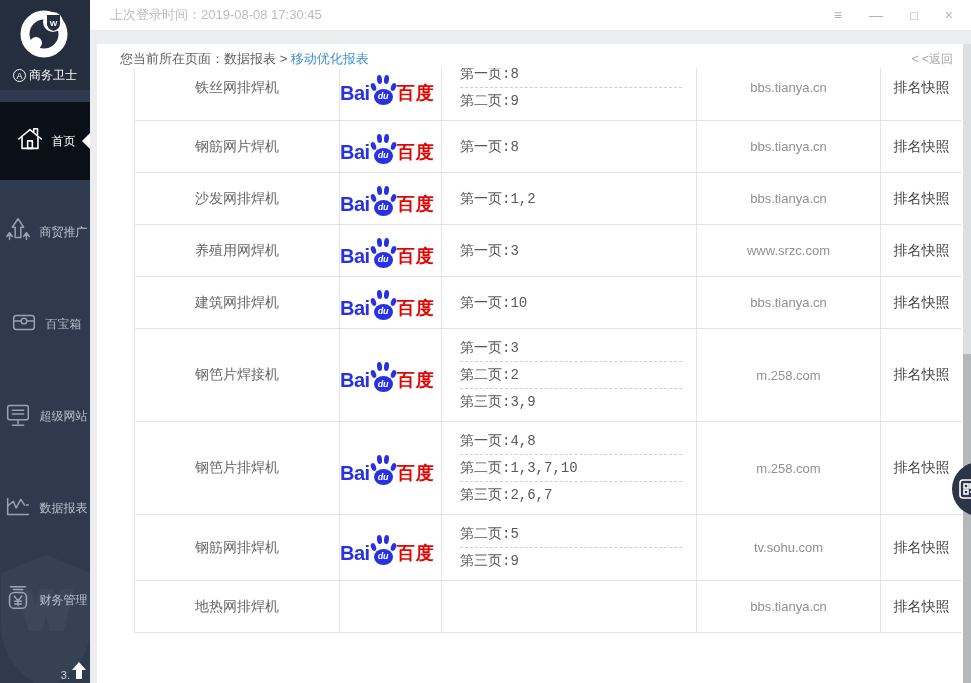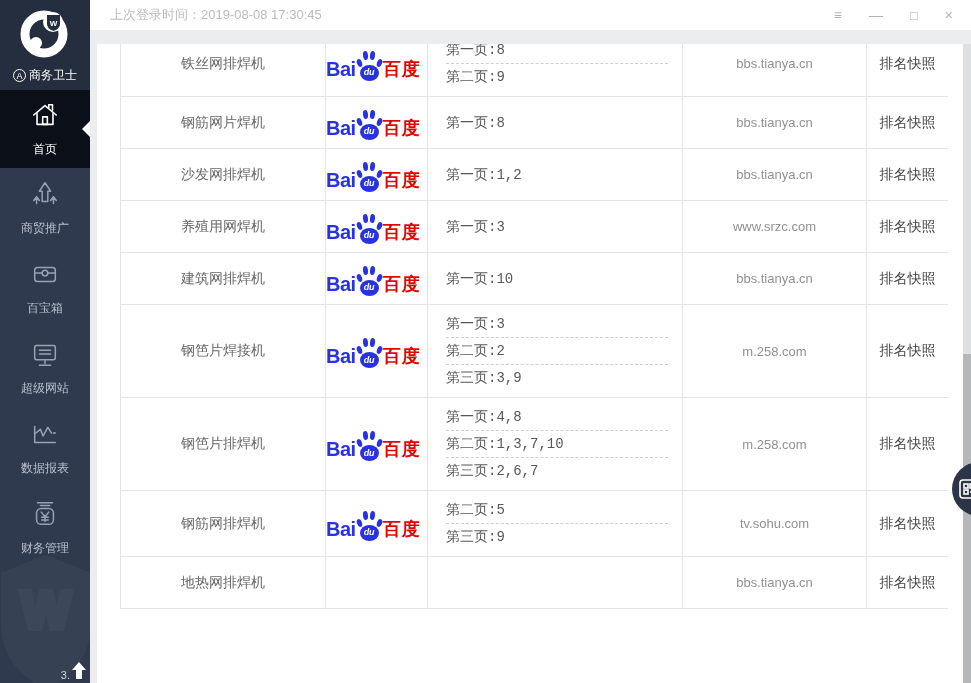--- a/index.html
+++ b/index.html
@@ -4,21 +4,21 @@
 <style>
   * { margin:0; padding:0; box-sizing:border-box; }
   html,body { width:971px; height:683px; overflow:hidden; }
   body { font-family:"Liberation Sans","DejaVu Sans",sans-serif; background:#fff; position:relative; }
 
   
   .sidebar { position:absolute; left:0; top:0; width:90px; height:683px; background:#2f3a4e; z-index:5; overflow:hidden; }
   .brand { height:90px; background:#252e3e; display:flex; flex-direction:column; align-items:center; justify-content:flex-start; padding-top:6px; }
   .brand-name { color:#fff; font-size:12px; margin-top:3px; display:flex; align-items:center; gap:3px; }
   .brand-emblem { display:inline-flex; width:13px; height:13px; border:1px solid #fff; border-radius:50%; font-size:9px; color:#fff; align-items:center; justify-content:center; }
-  .menu-item { position:relative; width:90px; height:80px; display:flex; flex-direction:column; align-items:center; justify-content:center; gap:7px; color:#99a2b5; cursor:pointer; }
+  .menu-item { position:relative; width:90px; height:80px; display:flex; align-items:center; justify-content:center; gap:7px; color:#99a2b5; cursor:pointer;margin-top:12px; }
   .menu-item .mi-label { font-size:12px; color:#b9c0cd; }
   .menu-item.active { height:78px; background:#0b0f18; color:#ffffff; }
   .menu-item.active .mi-label { color:#fff; }
   .menu-item.active .notch { position:absolute; right:0; top:50%; margin-top:-8px; width:0; height:0;
       border:8px solid transparent; border-right:8px solid #fff; border-left:none; }
   .menu-item svg { width:30px; height:30px; }
   .watermark { position:absolute; left:-4px; bottom:-10px; width:100px; height:140px; opacity:.07; color:#fff; pointer-events:none; }
   .watermark svg { width:100%; height:100%; }
   .side-footer { position:absolute; right:4px; bottom:2px; display:flex; align-items:flex-end; gap:2px; color:#cfd4dd; font-size:11px; }
   .side-footer svg { width:14px; height:17px; }
@@ -32,21 +32,21 @@
 
   
   .page-bg { position:absolute; left:90px; top:30px; right:0; bottom:0; background:#ebedef; }
   .panel { position:absolute; left:7px; top:14px; right:8px; bottom:0; background:#fff; }
   .crumb-row { height:24px; display:flex; align-items:center; justify-content:space-between; padding:6px 10px 0 23px; font-size:13px; }
   .crumb { color:#5f5f5f; }
   .crumb .crumb-link { color:#3f8fd6; cursor:pointer; }
   .back-link { color:#a9a9a9; cursor:pointer; font-size:12px; }
 
   
-  .table-clip { margin-left:23px; width:828px; overflow:hidden; height:591px; }
+  .table-clip { margin-left:37px; width:828px; overflow:hidden; height:591px; }
   table.report { border-collapse:collapse; width:828px; margin-top:-14px; table-layout:fixed; }
   table.report td { border:1px solid #e4e4e4; vertical-align:middle; background:#fff; }
   .col-kw { width:205px; text-align:center; color:#666; font-size:14px; }
   .col-logo { width:102px; text-align:left; }
   .col-pages { width:255px;font-family:Liberation Mono, monospace; }
   .col-domain { width:184px; text-align:center; color:#919191; font-size:13px; }
   .col-snap { width:82px; text-align:center; color:#454545; font-size:14px; cursor:pointer; }
   td.col-kw, td.col-snap, td.col-domain { height:52px; }
   ul.pages { list-style:none; padding:6px 14px 6px 18px; }
   ul.pages li { line-height:26px; font-size:14px; color:#585858; }
@@ -186,20 +186,28 @@
   <div class="win-controls">
     <span>≡</span>
     <span>—</span>
     <span class="wc-max">□</span>
     <span>×</span>
   </div>
 </header>
 
 <div class="page-bg">
   <div class="panel">
+    <div class="crumb-row">
+      <div class="crumb">
+        <span>您当前所在页面：</span><span>数据报表</span>
+        <span>&gt;</span>
+        <span class="crumb-link">移动优化报表</span>
+      </div>
+      <span class="back-link">&lt; &lt;返回</span>
+    </div>
 
     <div class="table-clip">
       <table class="report">
         <tbody id="report-body">
   <tr>
     <td class="col-kw">铁丝网排焊机</td>
     <td class="col-logo">
       <span class="baidu-logo">
         <span class="bd-latin">Bai</span>
         <span class="bd-paw">

